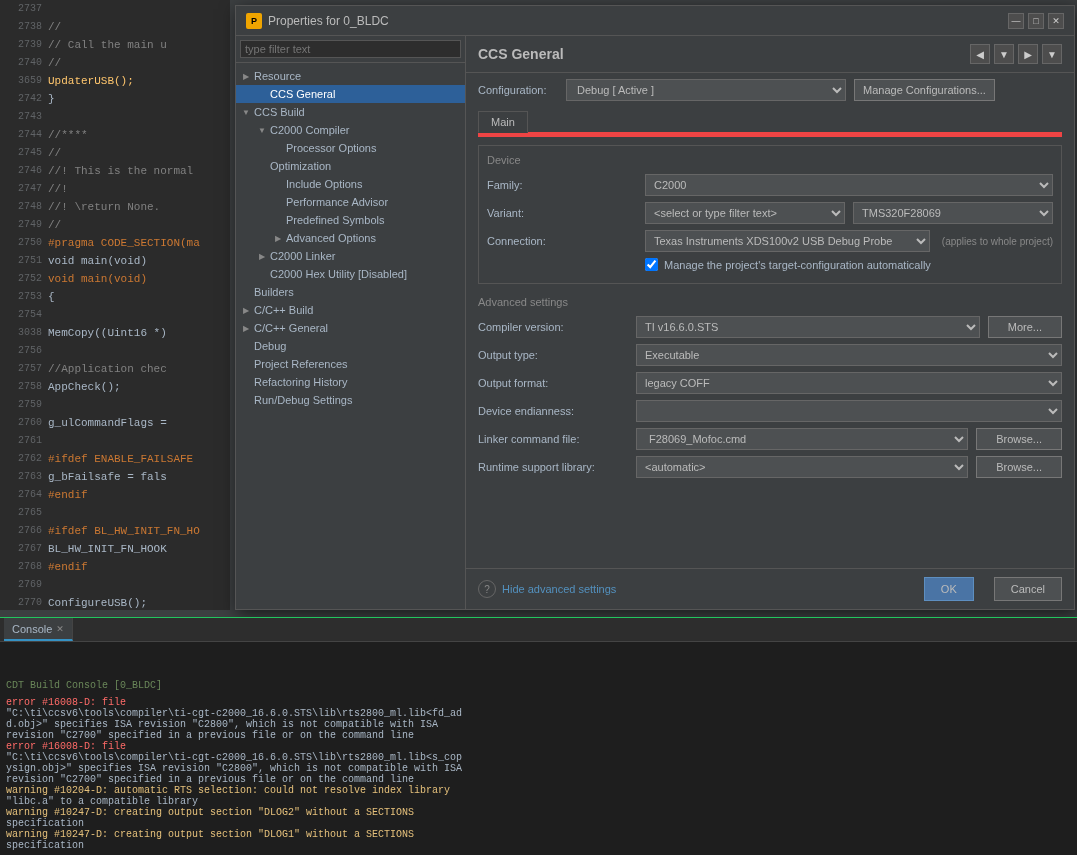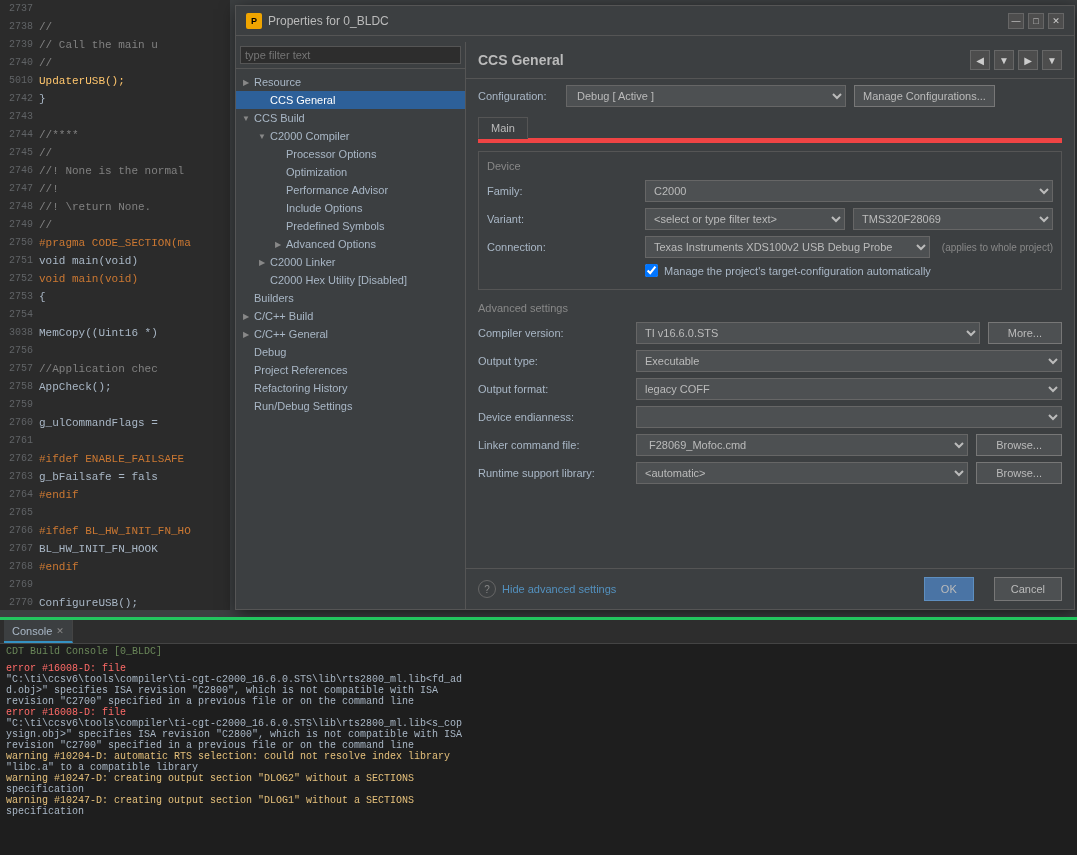--- a/index.html
+++ b/index.html
@@ -14,21 +14,21 @@
       background: #2b2b2b;
       overflow: hidden;
       font-family: 'Courier New', monospace;
       font-size: 11px;
       color: #a9b7c6;
     }
     .editor-line {
       display: flex;
       height: 18px;
       line-height: 18px;
-      padding-left: 4px;
+      padding-left: 13px;
     }
     .line-num {
       color: #606366;
       width: 35px;
       text-align: right;
       padding-right: 6px;
       flex-shrink: 0;
       font-size: 10px;
     }
     .line-code { white-space: nowrap; font-size: 11px; }
@@ -36,21 +36,21 @@
     .kw-yellow { color: #ffc66d; }
     .kw-comment { color: #808080; }
 
     
     .console-area {
       position: absolute;
       top: 617px; left: 0;
       width: 1077px;
       height: 238px;
       background: #1e1e1e;
-      border-top: 3px solid #22c55e;
+      border-top: 1px solid #22c55e;
     }
     .console-tabs {
       display: flex;
       background: #2d2d2d;
       border-bottom: 1px solid #444;
       height: 24px;
       align-items: center;
       padding-left: 4px;
     }
     .console-tab {
@@ -74,20 +74,21 @@
       font-size: 10px;
       color: #a9b7c6;
       overflow-y: auto;
       height: calc(100% - 48px);
     }
     .console-header {
       color: #6a8759;
       padding: 2px 6px;
       font-size: 10px;
       font-family: 'Courier New', monospace;
+      margin-top: 36px;
     }
     .error-line { color: #ff6b68; }
     .warn-line { color: #e5c07b; }
     .info-line { color: #a9b7c6; }
 
     
     .dialog {
       position: absolute;
       top: 5px; left: 235px;
       width: 840px;
@@ -130,21 +131,20 @@
       background: #4d4d4d;
       cursor: pointer;
       display: flex; align-items: center; justify-content: center;
       font-size: 9px; color: #ccc;
     }
 
     .dialog-body {
       display: flex;
       flex: 1;
       overflow: hidden;
-      margin-top: 6px;
     }
 
     
     .tree-panel {
       width: 230px;
       border-right: 1px solid #555;
       display: flex;
       flex-direction: column;
       background: #3c3f41;
     }
@@ -410,42 +410,42 @@
       </div>
       <div class="editor-line">
         <span class="line-num">2739</span>
         <span class="line-code kw-comment">// Call the main u</span>
       </div>
       <div class="editor-line">
         <span class="line-num">2740</span>
         <span class="line-code kw-comment">//</span>
       </div>
       <div class="editor-line">
-        <span class="line-num">5010</span>
+        <span class="line-num">3659</span>
         <span class="line-code kw-yellow">    UpdaterUSB();</span>
       </div>
       <div class="editor-line">
         <span class="line-num">2742</span>
         <span class="line-code ">}</span>
       </div>
       <div class="editor-line">
         <span class="line-num">2743</span>
         <span class="line-code "></span>
       </div>
       <div class="editor-line">
         <span class="line-num">2744</span>
         <span class="line-code kw-comment">//****</span>
       </div>
       <div class="editor-line">
         <span class="line-num">2745</span>
         <span class="line-code kw-comment">//</span>
       </div>
       <div class="editor-line">
         <span class="line-num">2746</span>
-        <span class="line-code kw-comment">//! None is the normal</span>
+        <span class="line-code kw-comment">//! This is the normal</span>
       </div>
       <div class="editor-line">
         <span class="line-num">2747</span>
         <span class="line-code kw-comment">//!</span>
       </div>
       <div class="editor-line">
         <span class="line-num">2748</span>
         <span class="line-code kw-comment">//! \return None.</span>
       </div>
       <div class="editor-line">
@@ -583,35 +583,35 @@
     <span class="tree-label">C2000 Compiler</span>
   </div>
           </div>
           <div class="tree-item">
             <div class="tree-row" style="padding-left:36px">
     <span class="tree-toggle"></span>
     <span class="tree-label">Processor Options</span>
   </div>
           </div>
           <div class="tree-item">
+            <div class="tree-row" style="padding-left:20px">
+    <span class="tree-toggle"></span>
+    <span class="tree-label">Optimization</span>
+  </div>
+          </div>
+          <div class="tree-item">
             <div class="tree-row" style="padding-left:36px">
     <span class="tree-toggle"></span>
-    <span class="tree-label">Optimization</span>
+    <span class="tree-label">Include Options</span>
   </div>
           </div>
           <div class="tree-item">
             <div class="tree-row" style="padding-left:36px">
     <span class="tree-toggle"></span>
     <span class="tree-label">Performance Advisor</span>
-  </div>
-          </div>
-          <div class="tree-item">
-            <div class="tree-row" style="padding-left:36px">
-    <span class="tree-toggle"></span>
-    <span class="tree-label">Include Options</span>
   </div>
           </div>
           <div class="tree-item">
             <div class="tree-row" style="padding-left:36px">
     <span class="tree-toggle"></span>
     <span class="tree-label">Predefined Symbols</span>
   </div>
           </div>
           <div class="tree-item">
             <div class="tree-row" style="padding-left:36px">

